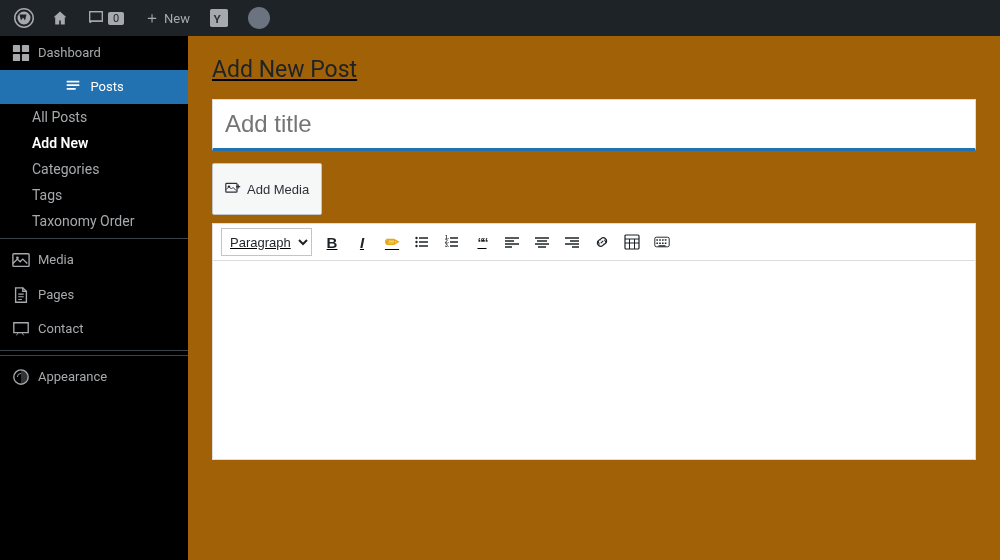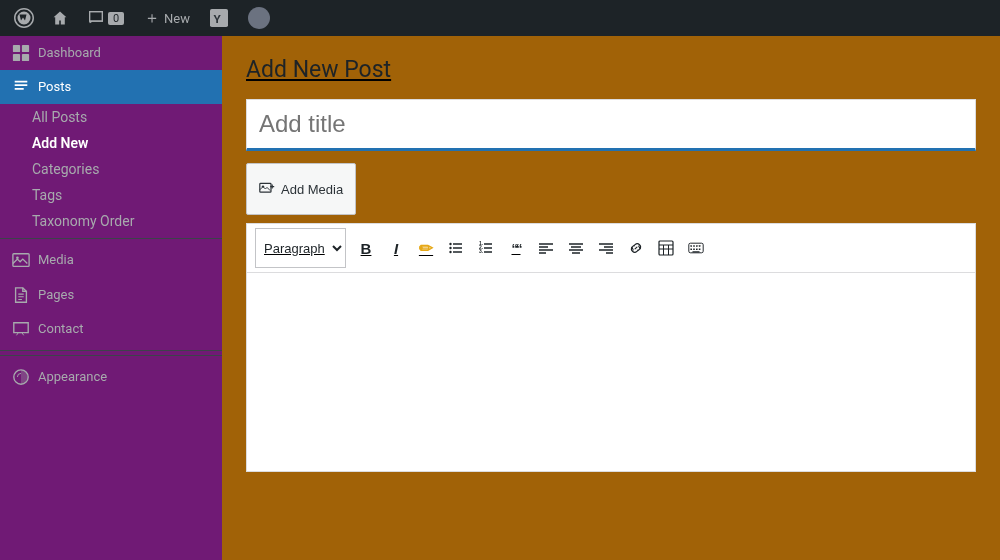--- a/index.html
+++ b/index.html
@@ -32,37 +32,37 @@
 
     
     .main-layout {
       display: flex;
       flex: 1;
       overflow: hidden;
     }
 
     
     .sidebar {
-      width: 222px;
-      background: #701a75;
+      width: 188px;
+      background: #000000;
       flex-shrink: 0;
       overflow-y: auto;
       overflow-x: hidden;
     }
     .sidebar-item {
       display: flex;
       align-items: center;
       gap: 8px;
       padding: 8px 12px;
       color: #a7aaad;
       font-size: 13px;
       cursor: pointer;
       line-height: 1.4;
     }
-    .sidebar-item.active { background: #2271b1; color: #fff; }
+    .sidebar-item.active { background: #2271b1; color: #fff; justify-content: center; }
     .sidebar-item.active svg { fill: #fff; }
     .sidebar-item svg { fill: #a7aaad; flex-shrink: 0; }
     .sidebar-sub-item {
       padding: 5px 12px 5px 32px;
       color: #a7aaad;
       font-size: 14px;
       cursor: pointer;
       display: block;
     }
     .sidebar-sub-item.active { color: #fff; font-weight: 600; }
@@ -128,21 +128,21 @@
       margin-top: 8px;
     }
     .toolbar-select {
       border: 1px solid #c3c4c7;
       background: #fff;
       font-size: 13px;
       padding: 3px 4px;
       color: #1d2327;
       cursor: pointer;
       margin-right: 4px;
-      height: 40px;
+      height: 28px;
     }
     .toolbar-btn {
       width: 28px;
       height: 28px;
       display: flex;
       align-items: center;
       justify-content: center;
       border: none;
       background: transparent;
       cursor: pointer;

